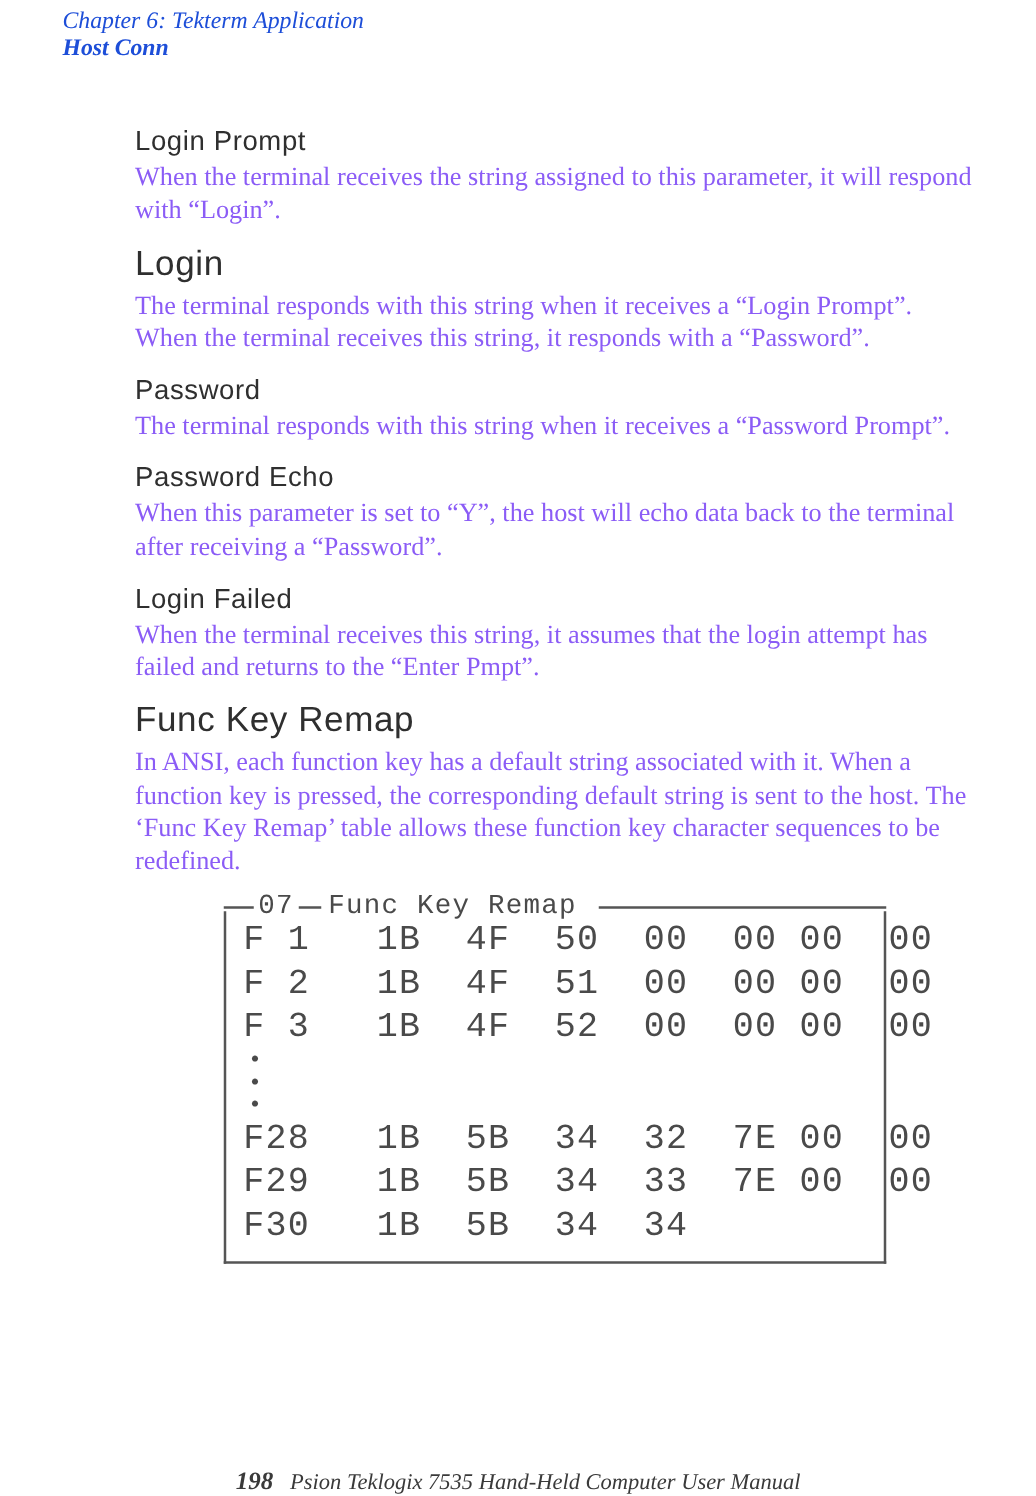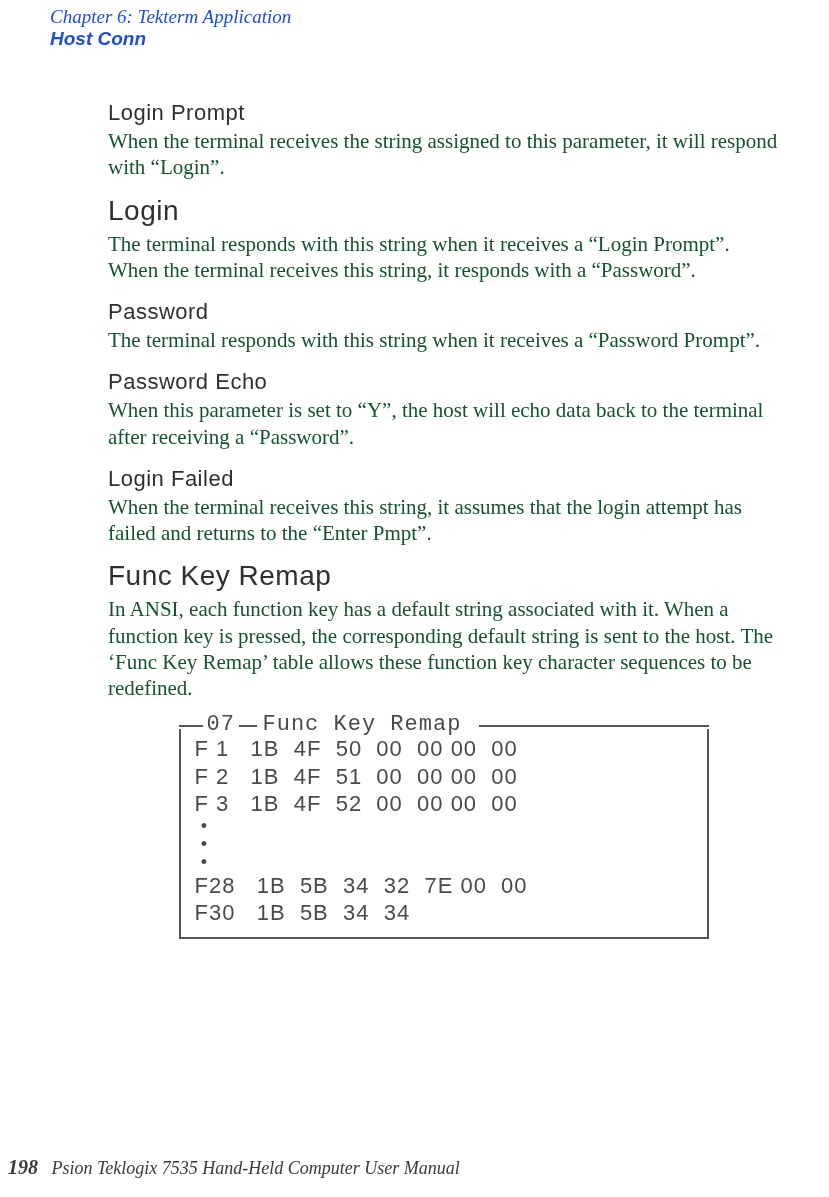--- a/index.html
+++ b/index.html
@@ -1,37 +1,37 @@
 <!DOCTYPE html>
 <html><head>
   <meta charset="utf-8">
   <style>
     * { box-sizing: border-box; margin: 0; padding: 0; }
     html, body { width: 829px; height: 1197px; background: #fff; font-family: "Times New Roman", Times, serif; color: #323232; }
     .page { position: relative; width: 829px; height: 1197px; padding: 0 50px; }
     .running-head { padding-top: 6px; font-style: italic; color: #1d4ed8; }
     .running-head .chapter { font-size: 19px; font-family: Georgia, "Times New Roman", serif; font-style: italic; }
-    .running-head .section { font-size: 19px; font-weight: bold; font-family: Liberation Sans, sans-serif; font-style: italic; }
+    .running-head .section { font-size: 19px; font-weight: bold; font-family: Liberation Serif, serif; font-style: italic; }
     .content { margin-left: 58px; margin-top: 50px; }
     h3.cond { font-family: "Arial Narrow", "Helvetica Neue", Arial, sans-serif; font-stretch: condensed; font-weight: 400; color: #2f2f2f; letter-spacing: 0.5px; }
     h3.sz-lg { font-size: 28px; margin-top: 14px; margin-bottom: 4px; }
     h3.sz-md { font-size: 22px; margin-top: 16px; margin-bottom: 2px; }
     h3.first { margin-top: 0; }
-    p.body { font-size: 21px; line-height: 1.25; font-family: "Times New Roman", Times, serif; color: #14532d; }
+    p.body { font-size: 21px; line-height: 1.25; font-family: "Times New Roman", Times, serif; color: #8b5cf6; }
     .table-wrap { margin: 14px auto 0 auto; width: 530px; }
     .table-head { position: relative; height: 14px; }
     .table-head .line-left { position: absolute; left: 0; top: 10px; width: 24px; height: 2px; background: #555; }
     .table-head .num { position: absolute; left: 28px; top: -3px; font-family: "Courier New", monospace; font-size: 22px; color: #4a4a4a; letter-spacing: 1px; }
     .table-head .line-mid { position: absolute; left: 60px; top: 10px; width: 18px; height: 2px; background: #555; }
     .table-head .title { position: absolute; left: 84px; top: -3px; font-family: "Courier New", monospace; font-size: 22px; color: #4a4a4a; letter-spacing: 1px; }
     .table-head .line-right { position: absolute; left: 300px; right: 0; top: 10px; height: 2px; background: #555; }
     .table-box { border-left: 2px solid #555; border-right: 2px solid #555; border-bottom: 2px solid #555; padding: 6px 6px 10px 14px; }
-    .mono-row { font-family: Liberation Sans, sans-serif; font-size: 22px; color: #4a4a4a; white-space: pre; letter-spacing: 1px; line-height: 1.25; }
+    .mono-row { font-family: Liberation Mono, monospace; font-size: 28px; color: #4a4a4a; white-space: pre; letter-spacing: 1px; line-height: 1.25; }
     .dot { font-family: "Courier New", monospace; font-size: 18px; color: #4a4a4a; padding-left: 4px; line-height: 1.0; }
-    .footer { position: absolute; left: 0; bottom: 18px; width: 100%; padding: 0 8px; }
+    .footer { position: absolute; left: 0; bottom: 0; width: 100%; padding: 0 8px; text-align: center; }
     .footer .inner { font-style: italic; font-family: Georgia, "Times New Roman", serif; font-size: 18px; color: #3a3a3a; }
     .footer .pnum { font-weight: bold; font-style: italic; font-size: 20px; }
   </style>
 </head>
 <body>
 
 <div class="page">
   <div class="running-head">
     <div class="chapter">Chapter 6: Tekterm Application</div>
     <div class="section">Host Conn</div>
@@ -68,20 +68,21 @@
         <div class="line-right"></div>
       </div>
       <div class="table-box">
         <div class="mono-row">F 1   1B  4F  50  00  00 00  00</div>
         <div class="mono-row">F 2   1B  4F  51  00  00 00  00</div>
         <div class="mono-row">F 3   1B  4F  52  00  00 00  00</div>
         <div class="dot">•</div>
         <div class="dot">•</div>
         <div class="dot">•</div>
         <div class="mono-row">F28   1B  5B  34  32  7E 00  00</div>
+        <div class="mono-row">F29   1B  5B  34  33  7E 00  00</div>
         <div class="mono-row">F30   1B  5B  34  34</div>
       </div>
     </div>
 
   </div>
 
   <div class="footer">
     <span class="inner">
       <span class="pnum">198</span>&nbsp;&nbsp;&nbsp;<span>Psion Teklogix 7535 Hand-Held Computer User Manual</span>
     </span>

